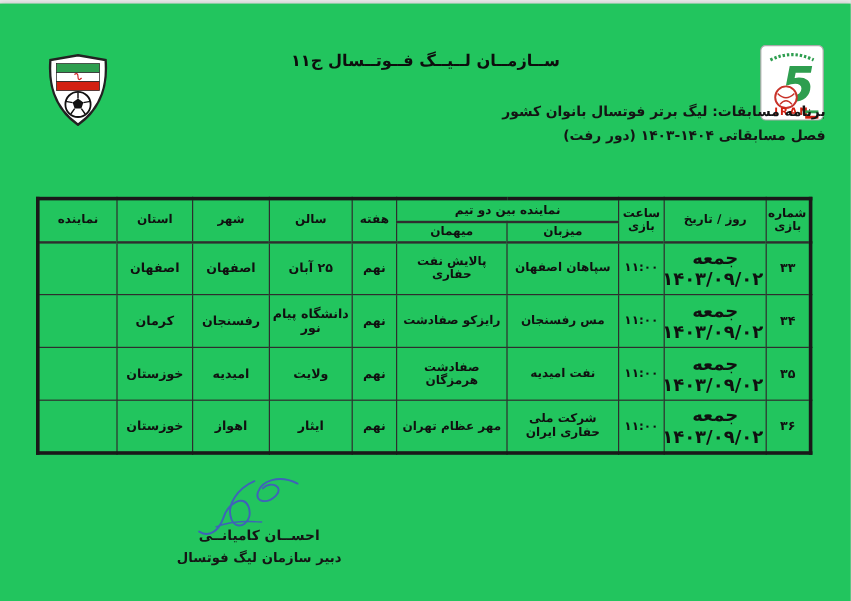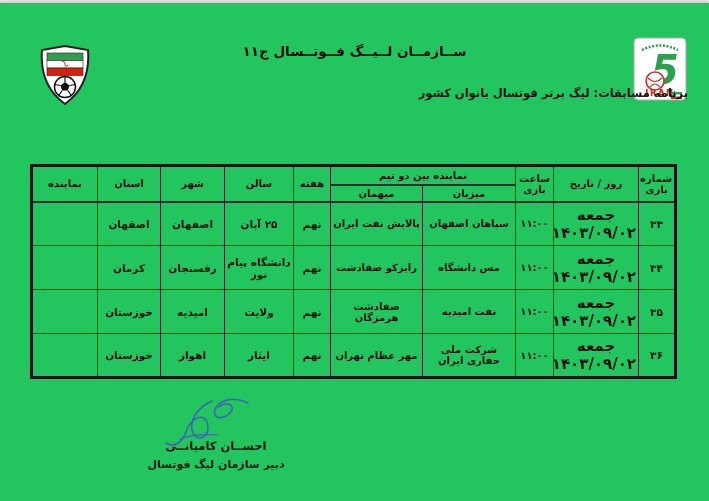--- a/index.html
+++ b/index.html
@@ -69,20 +69,21 @@
     <text x="18" y="47" font-size="40" font-weight="bold" font-style="italic" fill="#2e9e4f">5</text>
     <circle cx="22" cy="44" r="9" fill="#ffffff" stroke="#c8332a" stroke-width="1.6"></circle>
     <path d="M15 41 Q22 48 29 41 M17 50 Q22 44 27 50" stroke="#c8332a" stroke-width="1.2" fill="none"></path>
     <text x="27" y="59" text-anchor="middle" font-size="8.5" font-weight="bold" letter-spacing="1.5" fill="#d32011">IRAN</text>
     <rect x="38" y="55" width="11" height="2.4" fill="#2e9e4f"></rect>
     <rect x="38" y="59.5" width="11" height="2.4" fill="#d32011"></rect>
   </svg>
 
   <div class="program">
     <div>برنامه مسابقات: لیگ برتر فوتسال بانوان کشور</div>
+    <div>فصل مسابقاتی ۱۴۰۴-۱۴۰۳ (دور رفت)</div>
   </div>
 
   <div class="tbl-wrap">
     <table class="schedule">
       <colgroup>
         <col style="width:37px">
           <col style="width:85px">
           <col style="width:38px">
         <col style="width:93px">
           <col style="width:92px">
@@ -108,33 +109,33 @@
           <th>میزبان</th>
           <th>میهمان</th>
         </tr>
       </thead>
       <tbody id="schedule-body">
     <tr>
       <td class="c-no">۳۳</td>
       <td class="c-date">جمعه ۱۴۰۳/۰۹/۰۲</td>
       <td class="c-time">۱۱:۰۰</td>
       <td class="c-host">سپاهان اصفهان</td>
-      <td class="c-guest">پالایش نفت ایران</td>
+      <td class="c-guest">پالایش نفت حفاری</td>
       <td class="c-week">نهم</td>
       <td class="c-hall">۲۵ آبان</td>
       <td class="c-city">اصفهان</td>
       <td class="c-province">اصفهان</td>
       <td class="c-rep"></td>
     </tr>
 
     <tr>
       <td class="c-no">۳۴</td>
       <td class="c-date">جمعه ۱۴۰۳/۰۹/۰۲</td>
       <td class="c-time">۱۱:۰۰</td>
-      <td class="c-host">مس دانشگاه</td>
+      <td class="c-host">مس رفسنجان</td>
       <td class="c-guest">رایزکو صفادشت</td>
       <td class="c-week">نهم</td>
       <td class="c-hall">دانشگاه پیام نور</td>
       <td class="c-city">رفسنجان</td>
       <td class="c-province">کرمان</td>
       <td class="c-rep"></td>
     </tr>
 
     <tr>
       <td class="c-no">۳۵</td>

